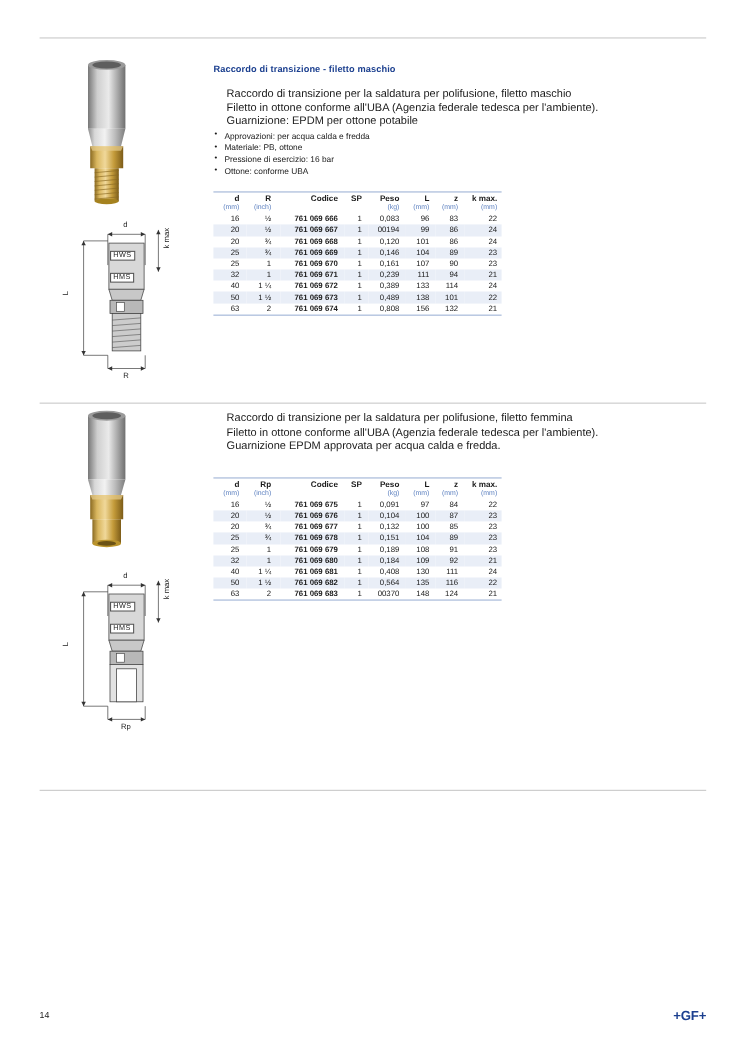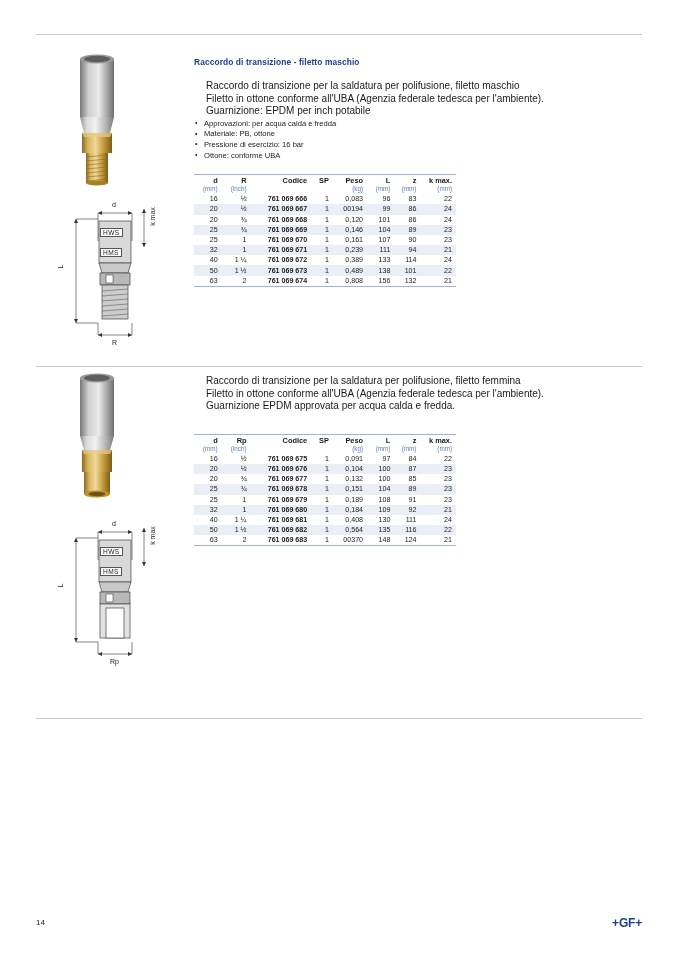--- a/index.html
+++ b/index.html
@@ -313,21 +313,21 @@
           <div class="dim-text" style="left:76px; top:144px;">R</div>
           <div class="lbl-box" style="left:64px; top:33px;">HWS</div>
           <div class="lbl-box" style="left:64px; top:53px;">HMS</div>
         </div>
       </div>
 
       <div class="content">
         <div class="sec-title">Raccordo di transizione - filetto maschio</div>
         <div class="sec-desc">Raccordo di transizione per la saldatura per polifusione, filetto maschio</div>
         <div class="sec-desc">Filetto in ottone conforme all'UBA (Agenzia federale tedesca per l'ambiente).</div>
-        <div class="sec-desc">Guarnizione: EPDM per inch potabile</div>
+        <div class="sec-desc">Guarnizione: EPDM per ottone potabile</div>
         <ul class="bullets">
           <li>Approvazioni: per acqua calda e fredda</li>
           <li>Materiale: PB, ottone</li>
           <li>Pressione di esercizio: 16 bar</li>
           <li>Ottone: conforme UBA</li>
         </ul>
 
         <div class="tablewrap">
           <div class="rule-top"></div>
           <table class="spec">

